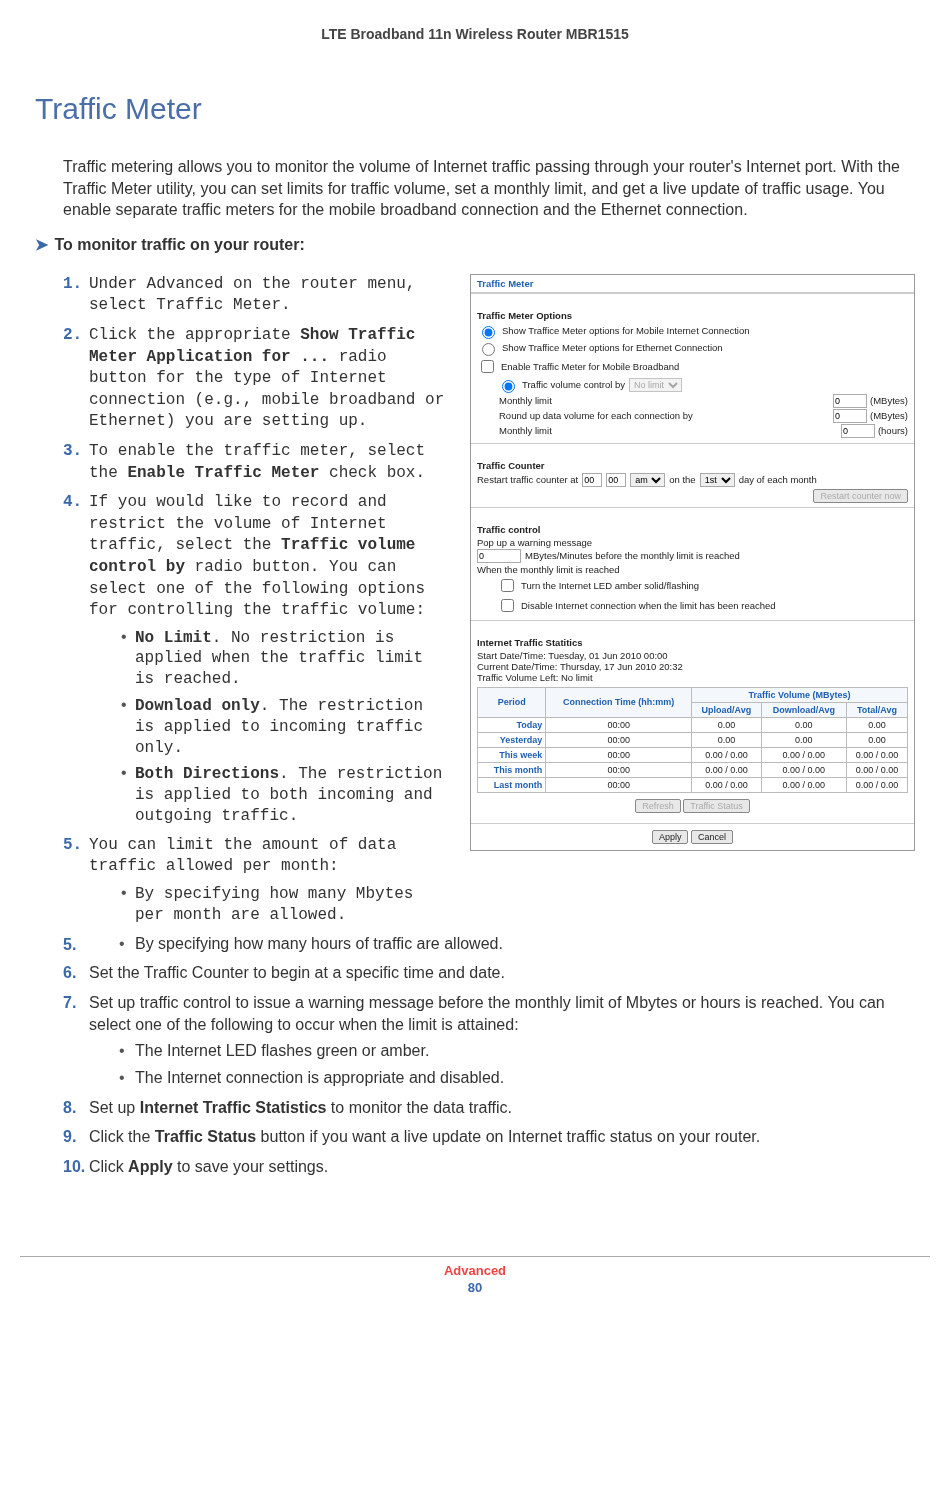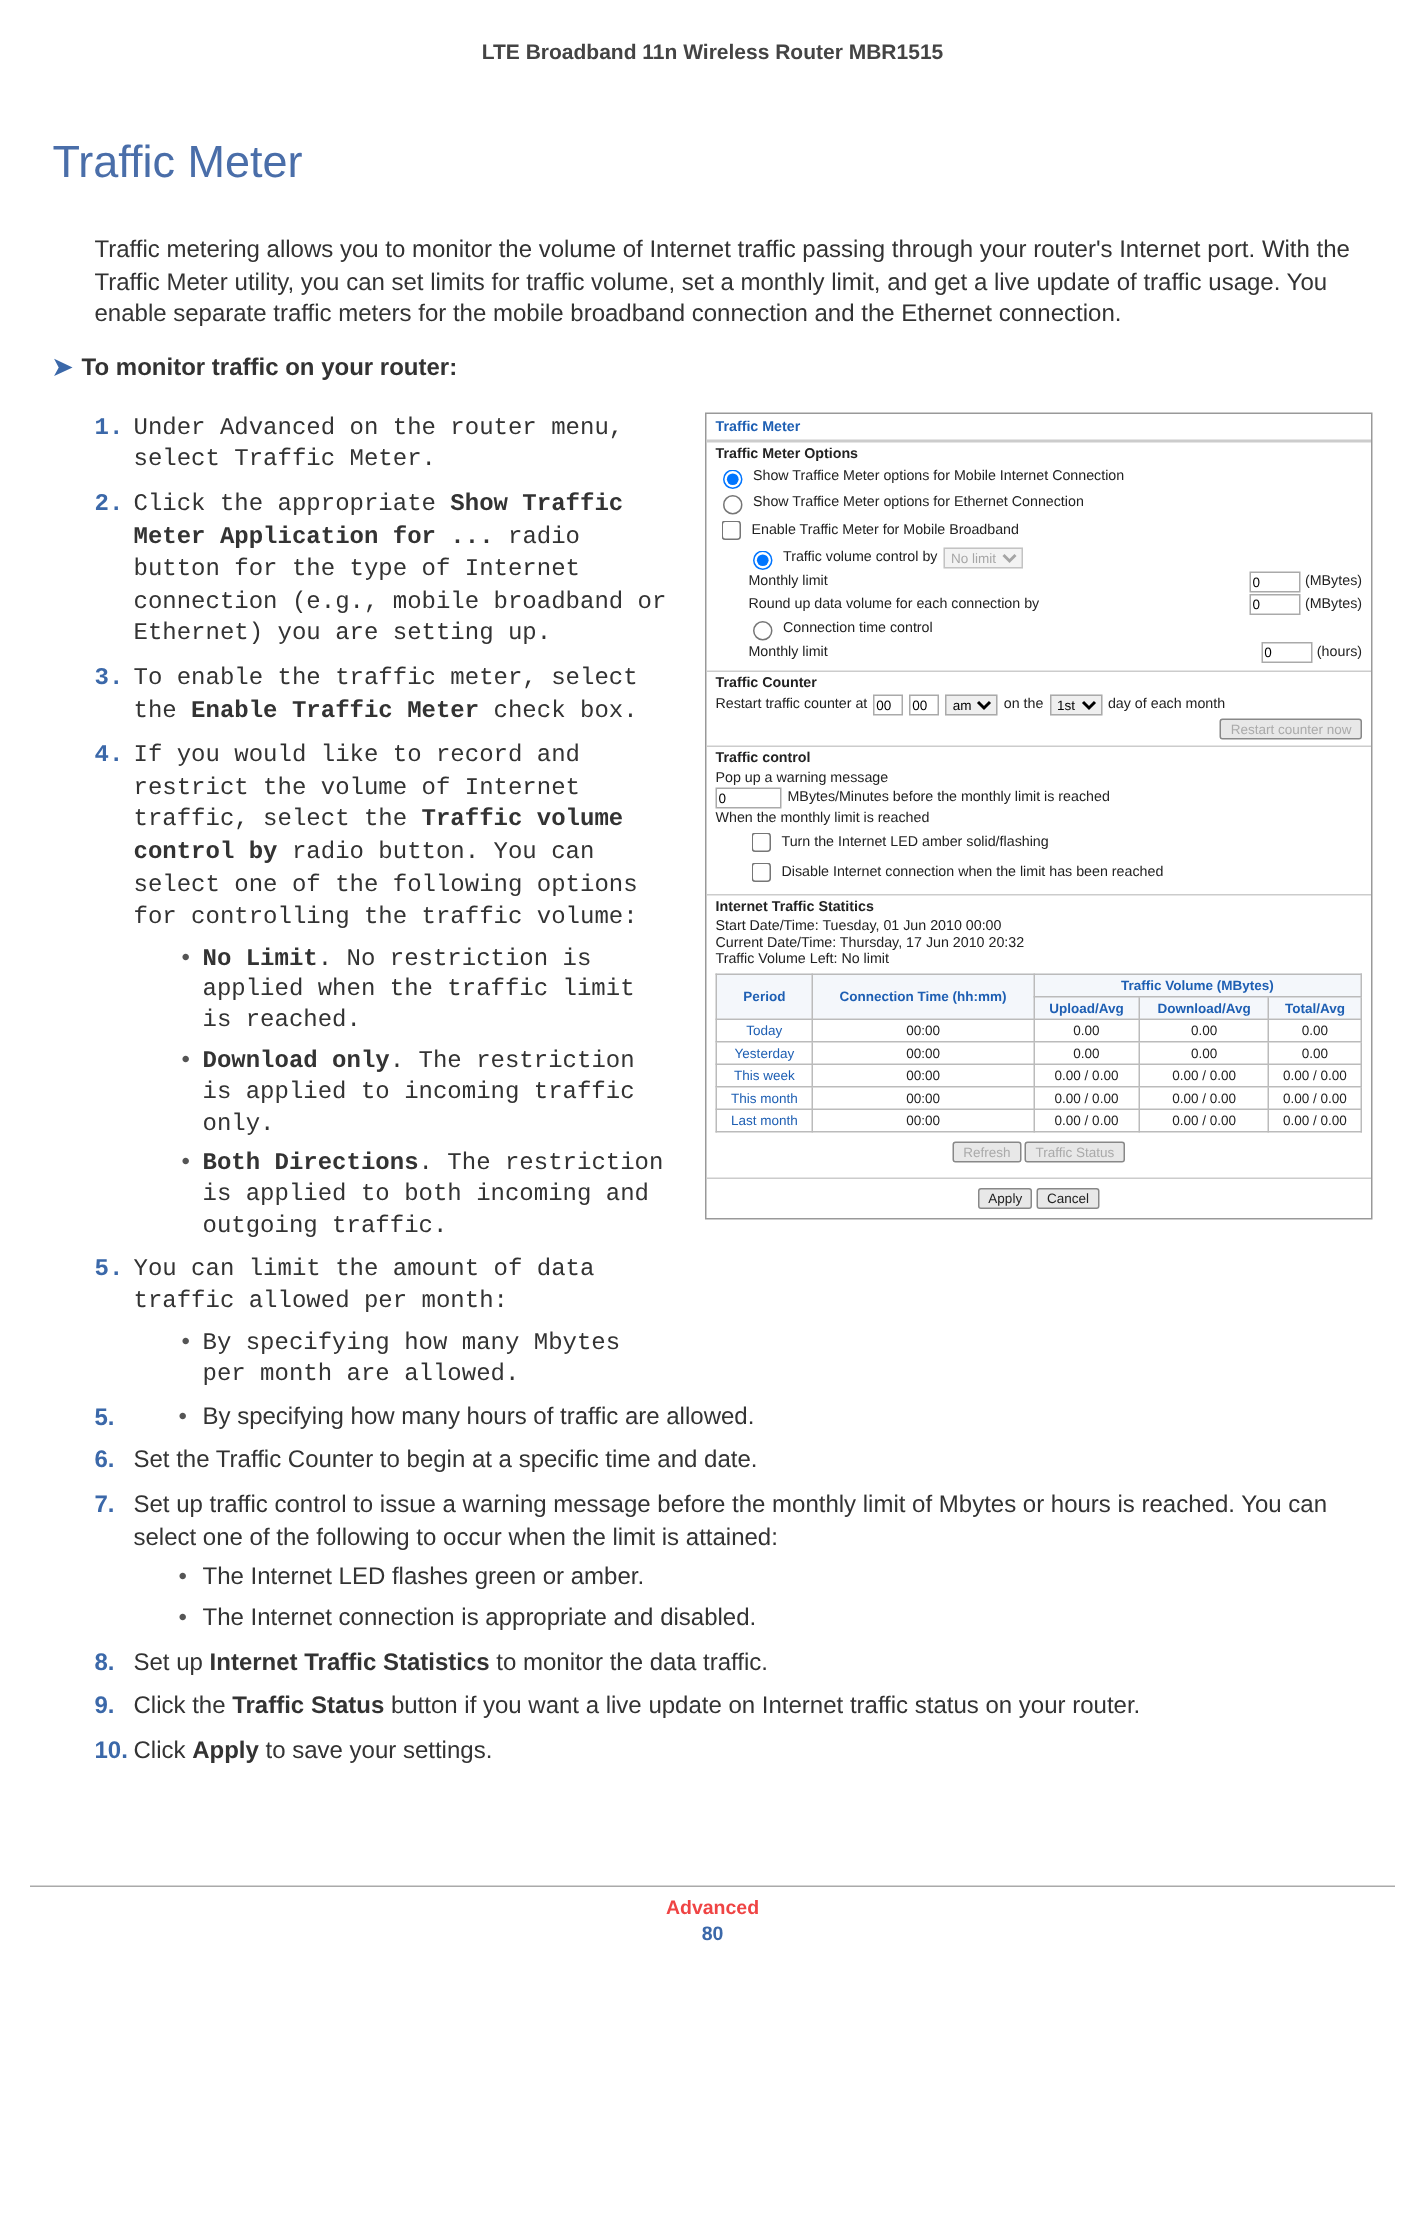--- a/index.html
+++ b/index.html
@@ -52,32 +52,32 @@
   ul.bullets > li { position: relative; padding-left: 16px; margin: 6px 0; font-size: 16px; line-height: 1.3;}
   ul.bullets > li::before { content: "•"; position: absolute; left: 0; color: #555;}
   b { font-weight: bold; }
   .screenshot {
     border: 1px solid #999;
     font-size: 9.5px;
     background: #fff;
     color: #222;
   }
   .shot-title { color: #1e5fb3; font-weight: bold; padding: 3px 6px; border-bottom: 1px solid #ccc;}
-  .shot-sec { padding: 0 6px 4px; border-top: 1px solid #ccc;}
+  .shot-sec { padding: 14px 6px 4px; border-top: 1px solid #ccc;}
   .shot-sec-title { font-weight: bold; margin: 2px 0;}
   .opt-row { display: flex; align-items: center; gap: 4px; margin: 1px 0;}
   .indent { margin-left: 20px;}
   input[type=text].mini { width: 30px; height: 12px; font-size: 9px; border:1px solid #aaa; padding:0 1px;}
   select.mini { font-size: 9px; height: 14px; border:1px solid #aaa;}
   .rlabel { margin-left: 2px;}
   .btn-sm { font-size:9px; padding:1px 6px; border:1px solid #888; background:#e8e8e8; border-radius:2px; display:inline-block;}
   .stat-table { width: 100%; border-collapse: collapse; font-size: 9px; margin-top: 4px;}
   .stat-table th, .stat-table td { border: 1px solid #bbb; padding: 2px 3px; text-align: center;}
   .stat-table th { color:#1e5fb3; background:#f4f7fb; font-weight:bold;}
-  .stat-table td.rowhead { color:#1e5fb3; font-weight:normal; text-align:center;}
+  .stat-table td.rowhead { color:#1e5fb3; font-weight:bold; text-align:right;}
   .actions { text-align: center; padding: 6px;}
   .footer-line { border-top: 1px solid #aaa; margin: 50px 20px 0 20px; padding-top: 6px; text-align: center;}
   .footer-label { font-weight: bold; font-size: 13px; color: #ef4444;}
   .footer-page { color: #3b68a9; font-weight: bold; font-size: 13px; margin-top: 2px;}
   .field-right { margin-left:auto; display:flex; align-items:center; gap:3px;}
 </style>
 </head>
 <body>
 
 <div class="page">
@@ -143,24 +143,20 @@
               </span>
           </div>
           <div class="opt-row indent">
               <span class="rlabel">Round up data volume for each connection by</span>
             <span class="field-right">
                 <input type="text" class="mini" value="0" style="">
                 <span>(MBytes)</span>
               </span>
           </div>
           <div class="opt-row indent">
-              <input type="radio" style="">
-              <span>Connection time control</span>
-            </div>
-          <div class="opt-row indent">
               <span class="rlabel">Monthly limit</span>
             <span class="field-right">
                 <input type="text" class="mini" value="0" style="">
                 <span>(hours)</span>
               </span>
           </div>
         </div>
 
         <div class="shot-sec">
           <div class="shot-sec-title">Traffic Counter</div>

